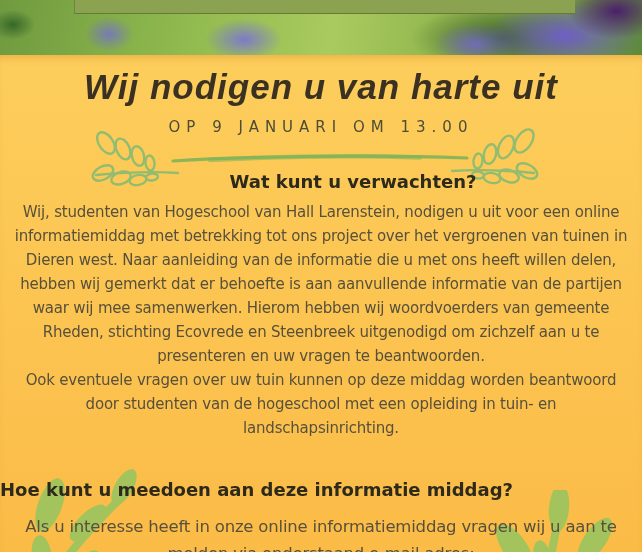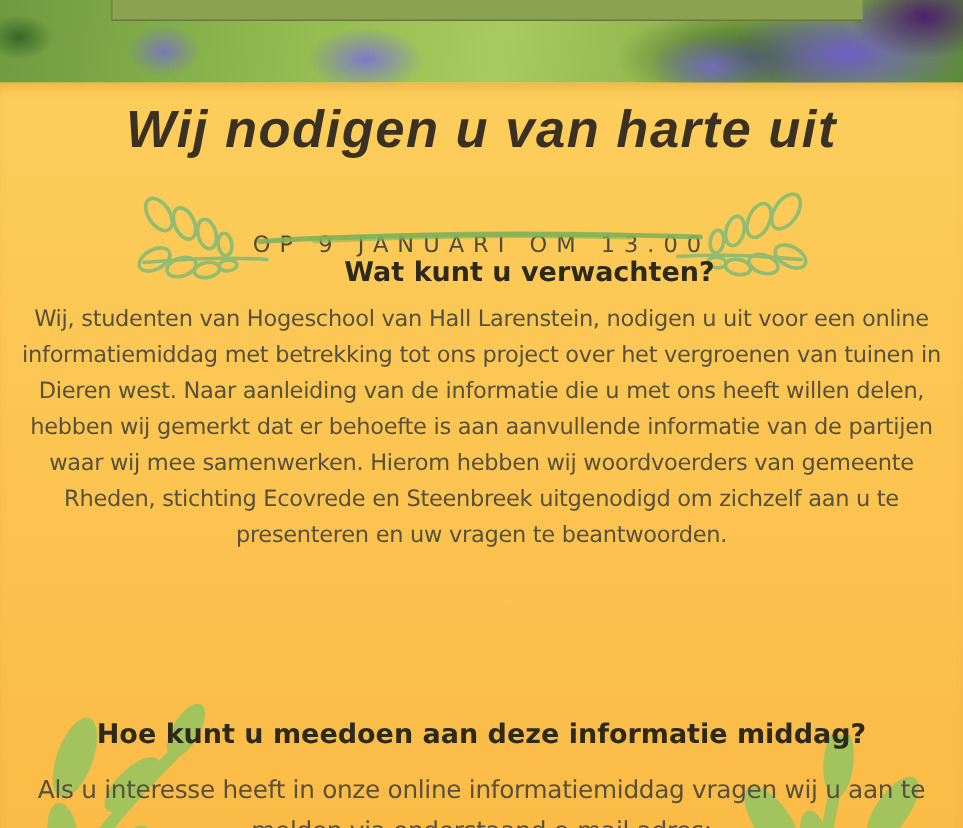--- a/index.html
+++ b/index.html
@@ -53,42 +53,41 @@
     font-style:italic;font-weight:600;
     font-size:35px;letter-spacing:1px;
     color:var(--title-color);
   }
   .date{
     position:absolute;top:63px;left:0;width:642px;
     text-align:center;
     font-size:15px;font-weight:400;
     letter-spacing:6px;
     color:var(--date-color);
-    margin-top:36px;
   }
   .sprig{position:absolute;}
   .sprig-left{left:90px;top:74px;}
   .sprig-right{left:448px;top:70px;}
   .brushline{position:absolute;left:170px;top:96px;}
   .h-what{
     position:absolute;top:116px;left:0;width:642px;
     text-align:center;font-weight:bold;font-size:18px;
     color:var(--heading-color);
     padding-left:32px;
   }
   .para1{
     position:absolute;top:145px;left:14px;width:614px;
     text-align:center;font-size:15px;line-height:24px;
     letter-spacing:-0.2px;
     color:var(--body-color);
     z-index:2;
   }
   .h-how{
     position:absolute;top:424px;left:0;width:642px;
-    text-align:center;font-weight:bold;font-size:18px;
+    text-align:left;font-weight:bold;font-size:18px;
     color:var(--heading-color);
     z-index:2;
   }
   .para2{
     position:absolute;top:458px;left:14px;width:614px;
     text-align:center;font-size:16.5px;line-height:27px;
     letter-spacing:-0.2px;
     color:var(--body-color);
     z-index:2;
   }
@@ -137,20 +136,21 @@
 
     <svg class="brushline" width="300" height="14" viewBox="0 0 300 14" fill="none">
       <path d="M3 10 C 70 5.5, 200 3.5, 297 7" stroke="#7fb35a" stroke-width="3.2" stroke-linecap="round" opacity="0.9"></path>
       <path d="M40 9 C 110 5.5, 190 4.5, 250 6.5" stroke="#7fb35a" stroke-width="4.5" stroke-linecap="round" opacity="0.55"></path>
     </svg>
 
     <div class="h-what">Wat kunt u verwachten?</div>
 
     <div class="para1">
       <div>Wij, studenten van Hogeschool van Hall Larenstein, nodigen u uit voor een online informatiemiddag met betrekking tot ons project over het vergroenen van tuinen in Dieren west. Naar aanleiding van de informatie die u met ons heeft willen delen, hebben wij gemerkt dat er behoefte is aan aanvullende informatie van de partijen waar wij mee samenwerken. Hierom hebben wij woordvoerders van gemeente Rheden, stichting Ecovrede en Steenbreek uitgenodigd om zichzelf aan u te presenteren en uw vragen te beantwoorden.</div>
+      <div>Ook eventuele vragen over uw tuin kunnen op deze middag worden beantwoord door studenten van de hogeschool met een opleiding in tuin- en landschapsinrichting.</div>
     </div>
 
     <svg class="leaf-decor leaf-bl" width="150" height="142" viewBox="0 0 150 142" fill="#9cc45e">
       <path d="M18 142 C 40 110, 70 70, 108 34" stroke="#9cc45e" stroke-width="8" fill="none" stroke-linecap="round"></path>
       <ellipse cx="38" cy="40" rx="12" ry="28" transform="rotate(20 38 40)"></ellipse>
       <ellipse cx="76" cy="58" rx="10" ry="24" transform="rotate(45 76 58)"></ellipse>
       <ellipse cx="30" cy="92" rx="10" ry="22" transform="rotate(-8 30 92)"></ellipse>
       <ellipse cx="72" cy="106" rx="11" ry="24" transform="rotate(35 72 106)"></ellipse>
       <ellipse cx="112" cy="22" rx="9" ry="20" transform="rotate(30 112 22)"></ellipse>
       <ellipse cx="118" cy="130" rx="12" ry="26" transform="rotate(10 118 130)"></ellipse>

